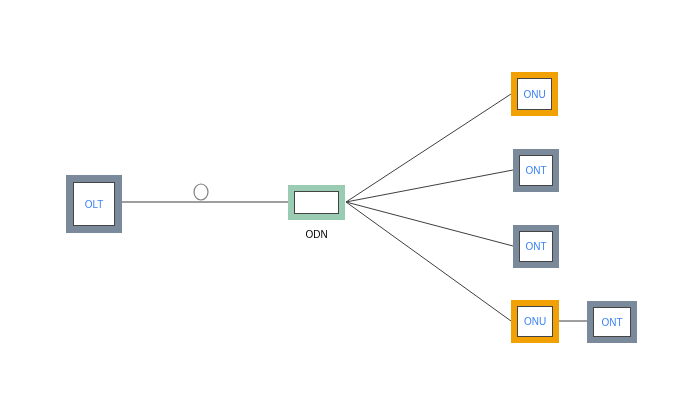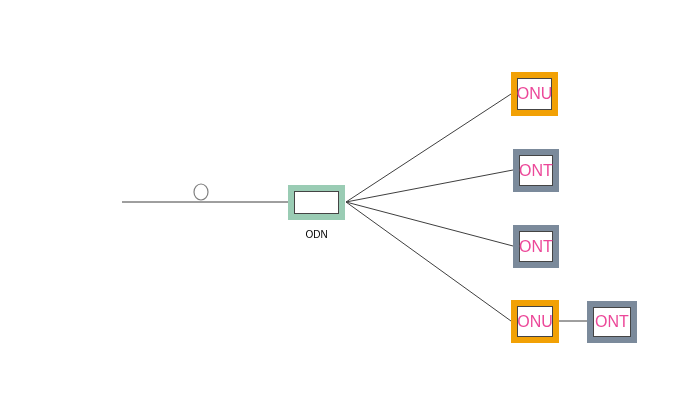--- a/index.html
+++ b/index.html
@@ -23,22 +23,22 @@
     height: 400px;
   }
   .node {
     position: absolute;
     box-sizing: border-box;
     background: #ffffff;
     box-shadow: inset 0 0 0 1px var(--inner_outline, #444444);
     display: flex;
     align-items: center;
     justify-content: center;
-    font-size: 16px;
-    color: #ec4899;
+    font-size: 10px;
+    color: #3b82f6;
     letter-spacing: 0px;
   }
   .node.slate  { border: 6px solid var(--slate, #7b8a9b); }
   .node.orange { border: 6px solid var(--orange, #f2a105); }
   .node.green  { border: 6px solid var(--green, #9accb4); }
 
   #node-olt  { left: 66px;  top: 175px; width: 56px; height: 58px; border-width: 7px; }
   #node-odn  { left: 288px; top: 185px; width: 57px; height: 35px; }
   #node-onu1 { left: 511px; top: 72px;  width: 47px; height: 44px; }
   #node-ont1 { left: 513px; top: 149px; width: 46px; height: 43px; }
@@ -74,20 +74,23 @@
   <svg class="edges-svg" viewBox="0 0 700 400" xmlns="http://www.w3.org/2000/svg">
     <line class="edge" x1="122" y1="202" x2="288" y2="202"></line>
     <ellipse class="loop" cx="201" cy="192" rx="7" ry="8"></ellipse>
     <line class="edge" x1="346" y1="202" x2="511" y2="94"></line>
     <line class="edge" x1="346" y1="202" x2="513" y2="170"></line>
     <line class="edge" x1="346" y1="202" x2="513" y2="246"></line>
     <line class="edge" x1="346" y1="202" x2="511" y2="321"></line>
     <line class="edge" x1="559" y1="321" x2="587" y2="321"></line>
   </svg>
 
+  <div class="node slate" id="node-olt">
+    <span>OLT</span>
+  </div>
 
   <div class="node green" id="node-odn">
     <span></span>
   </div>
   <div class="caption">ODN</div>
 
   <div class="node orange" id="node-onu1">
     <span>ONU</span>
   </div>
 

